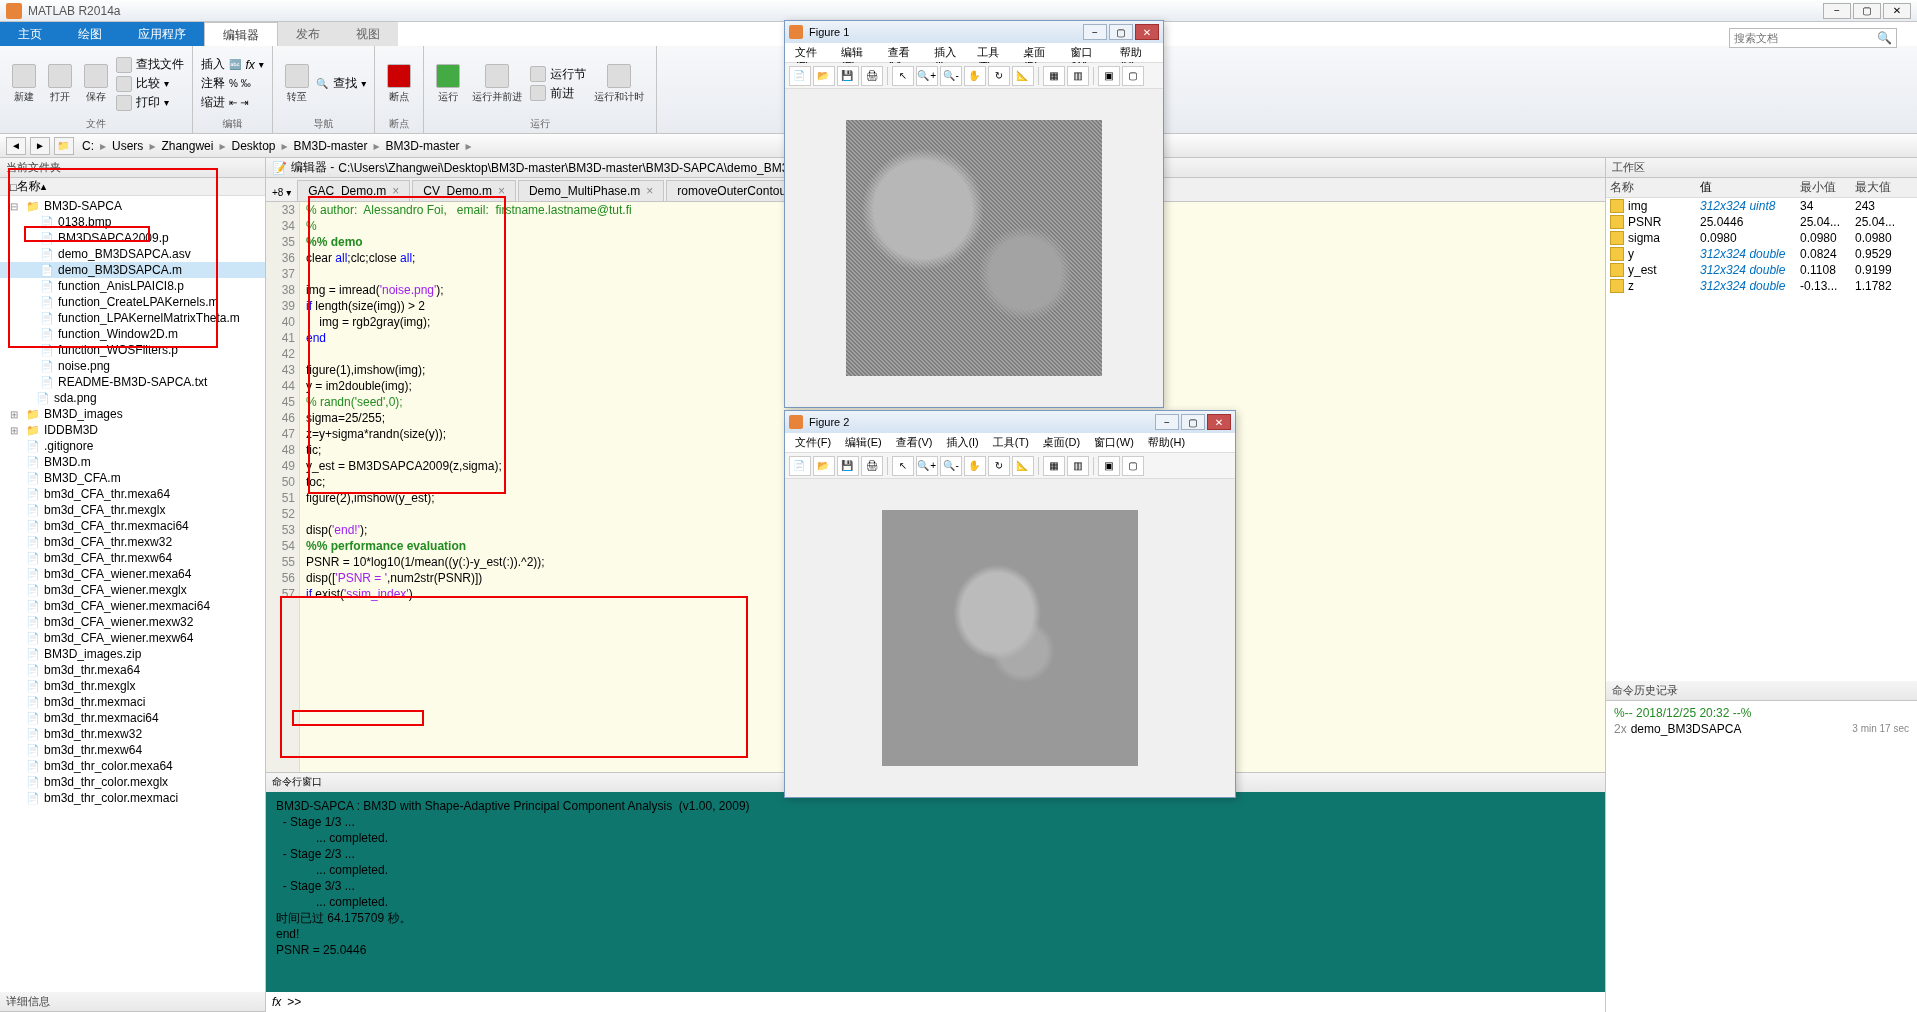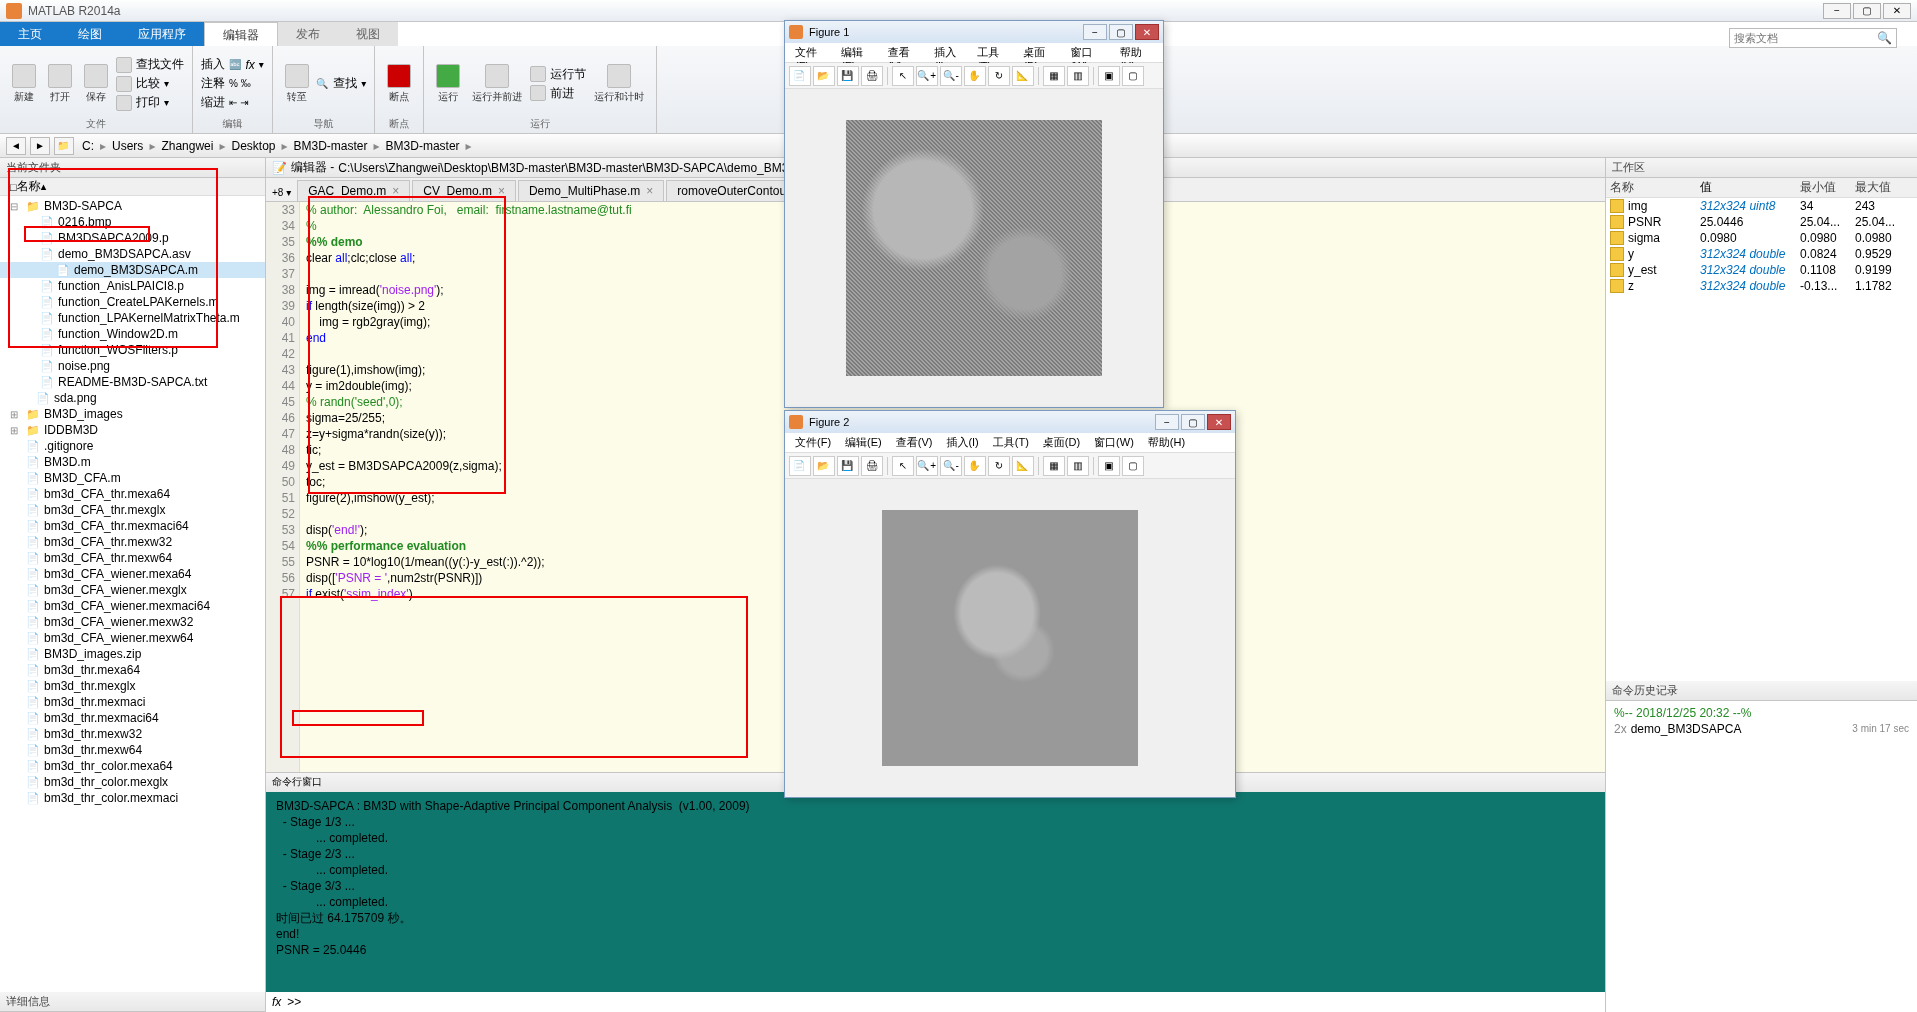--- a/index.html
+++ b/index.html
@@ -239,33 +239,33 @@
     <div class="panel-sub">□ <span>名称</span> ▴</div>
     <div class="file-tree" id="file-tree" style="position:relative">
         <div class="tree-item" style="padding-left: 10px;">
           <span class="exp">⊟</span>
           <span class="tree-ic fold"></span>
           <span>BM3D-SAPCA</span>
         </div>
         <div class="tree-item" style="padding-left: 24px;">
           <span class="exp"></span>
           <span class="tree-ic file"></span>
-          <span>0216.bmp</span>
+          <span>0138.bmp</span>
         </div>
         <div class="tree-item" style="padding-left: 24px;">
           <span class="exp"></span>
           <span class="tree-ic file"></span>
           <span>BM3DSAPCA2009.p</span>
         </div>
         <div class="tree-item" style="padding-left: 24px;">
           <span class="exp"></span>
           <span class="tree-ic file"></span>
           <span>demo_BM3DSAPCA.asv</span>
         </div>
-        <div class="tree-item sel" style="padding-left: 40px;">
+        <div class="tree-item sel" style="padding-left: 24px;">
           <span class="exp"></span>
           <span class="tree-ic file"></span>
           <span>demo_BM3DSAPCA.m</span>
         </div>
         <div class="tree-item" style="padding-left: 24px;">
           <span class="exp"></span>
           <span class="tree-ic file"></span>
           <span>function_AnisLPAICI8.p</span>
         </div>
         <div class="tree-item" style="padding-left: 24px;">

